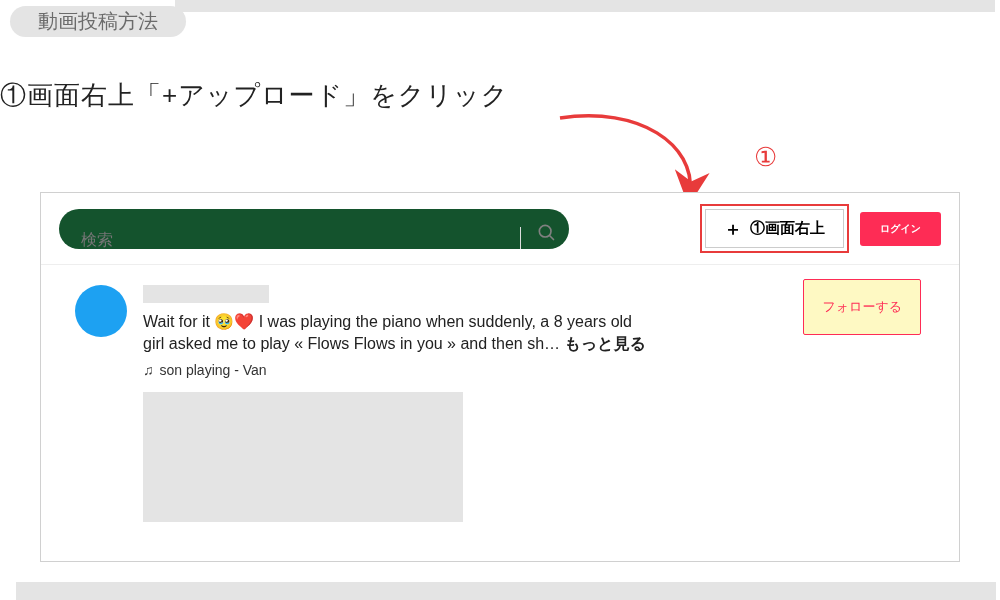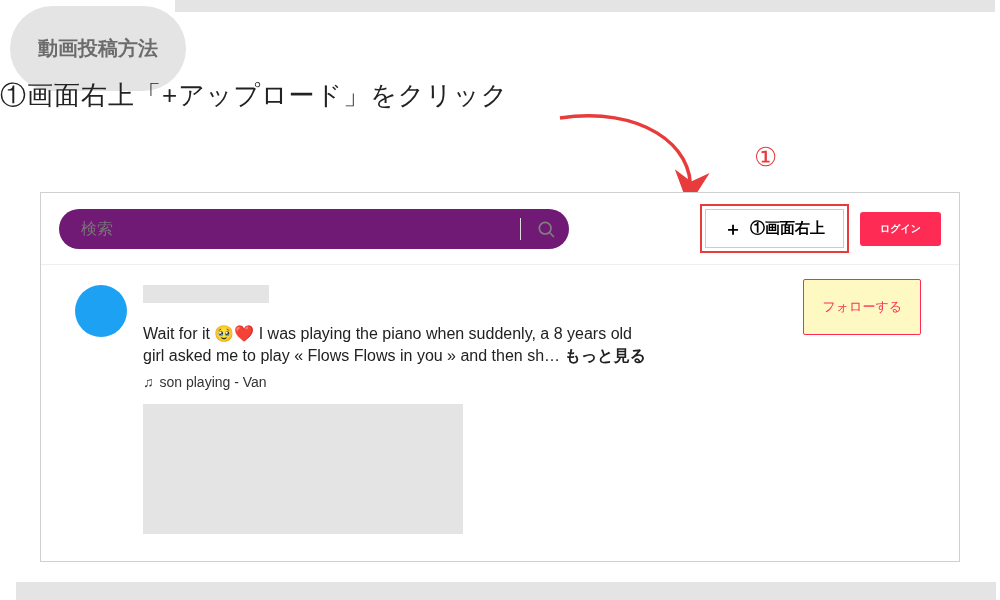--- a/index.html
+++ b/index.html
@@ -4,22 +4,22 @@
 <style>
   * { box-sizing: border-box; margin: 0; padding: 0; }
   html, body { width: 1000px; height: 600px; font-family: "Hiragino Sans", "Yu Gothic", "Meiryo", sans-serif; background: #fff; color: #222; }
 
   .top-bar { position: absolute; top: 0; left: 175px; width: 820px; height: 12px; background: #e4e4e4; }
   .bottom-bar { position: absolute; left: 16px; bottom: 0; width: 980px; height: 18px; background: #e4e4e4; }
 
   .pill {
     position: absolute; top: 6px; left: 10px;
     background: #e4e4e4; color: #6b6b6b;
-    padding: 29px 28px; border-radius: 999px;
-    font-size: 20px; font-weight: 700;
+    padding: 2px 28px; border-radius: 999px;
+    font-size: 20px; font-weight: 400;
   }
 
   .instruction {
     position: absolute; top: 78px; left: 0; width: 100%;
     font-size: 26px; font-weight: 500;
     color: #222; letter-spacing: 1px;
   }
 
   .marker1 {
     position: absolute; top: 142px; left: 754px;
@@ -40,22 +40,22 @@
 
   .topbar-row {
     position: relative; height: 72px;
     border-bottom: 1px solid #eee;
     display: flex; align-items: center;
     padding: 0 18px;
   }
 
   .searchbox {
     flex: 0 0 510px; height: 40px;
-    background: #701a75; border-radius: 999px;
-    display: flex; align-items: center;
+    background: #14532d; border-radius: 999px;
+    display: flex; align-items: flex-end;
     padding: 0 6px 0 22px;
   }
   .search-input {
     flex: 1; border: none; outline: none; background: transparent;
     font-size: 16px; color: #999;
   }
   .search-divider { width: 1px; height: 22px; background: #ddd; margin: 0 8px 0 4px; }
   .search-icon-wrap { width: 34px; height: 34px; display:flex; align-items:center; justify-content:center; }
   .search-icon-wrap svg { width: 20px; height: 20px; stroke: #808080; }
 
@@ -87,21 +87,21 @@
     position: relative; padding: 20px 30px 0 34px;
   }
   .avatar {
     position: absolute; left: 34px; top: 20px;
     width: 52px; height: 52px; border-radius: 50%;
     background: #1da1f2;
   }
   .post-body { margin-left: 68px; position: relative; }
   .name-redact { width: 126px; height: 18px; background: #e4e4e4; }
   .caption {
-    margin-top: 20px; font-size: 16px; line-height: 1.4;
+    margin-top: 8px; font-size: 16px; line-height: 1.4;
     max-width: 540px; color: #222;
   }
   .caption .more { font-weight: 700; }
   .sound-row {
     margin-top: 6px; font-size: 14px; color: #333;
     display: flex; align-items: center; gap: 6px;
   }
   .sound-row .note { font-size: 14px; }
   .video-redact {
     margin-top: 14px; width: 320px; height: 130px;

